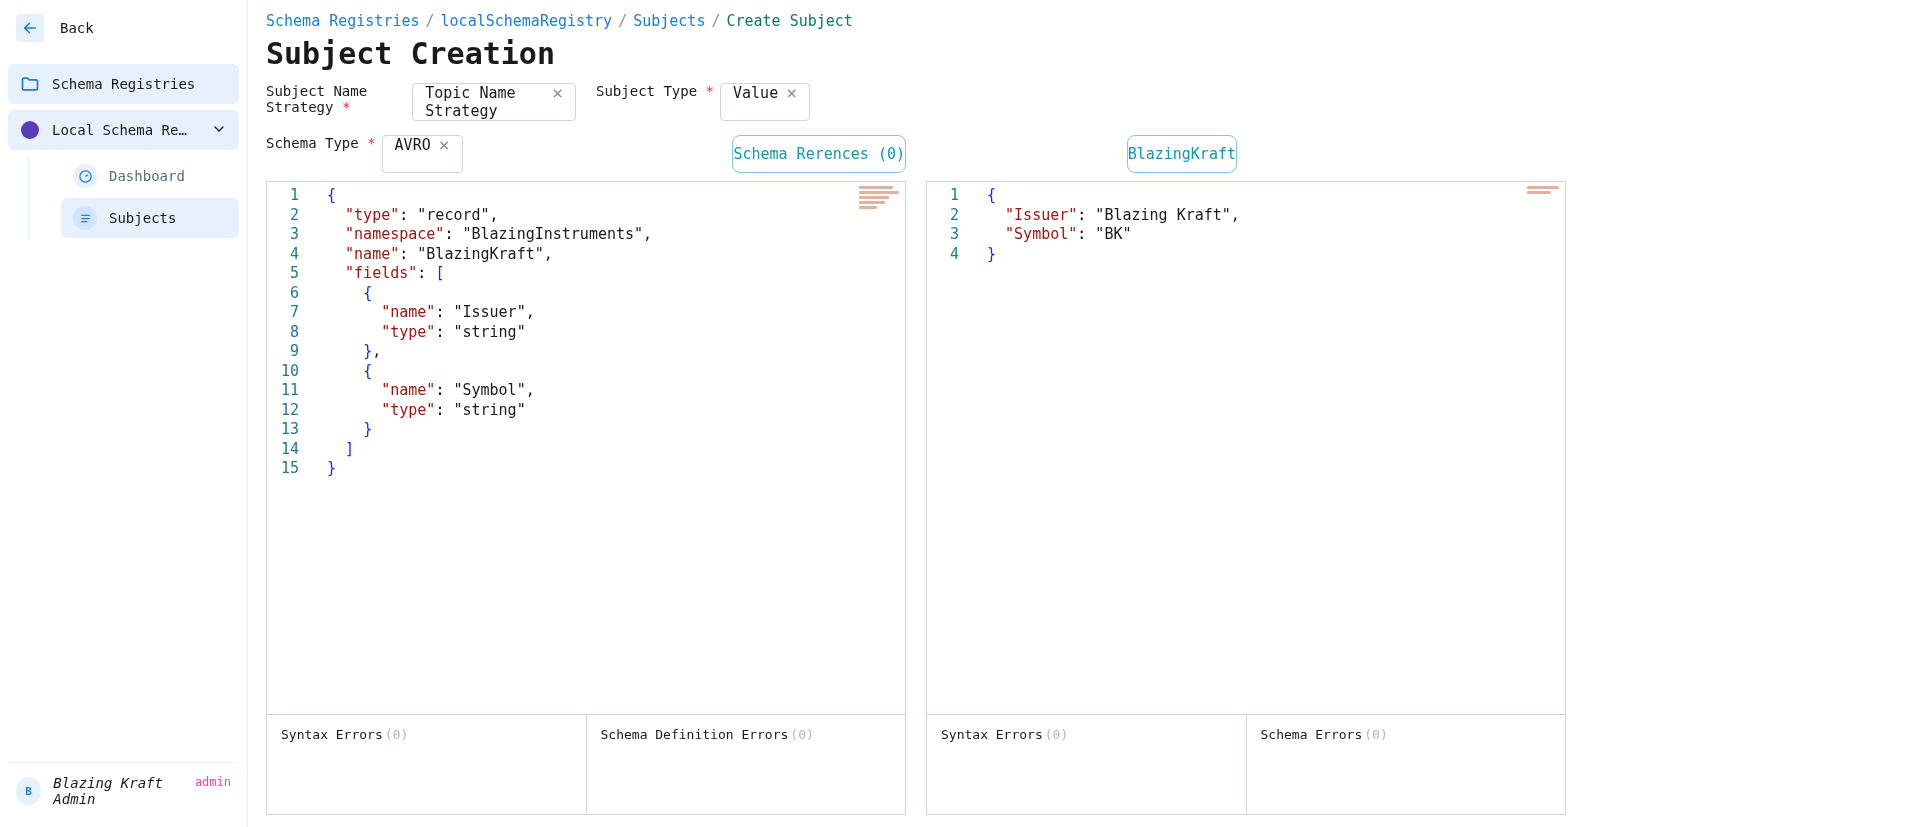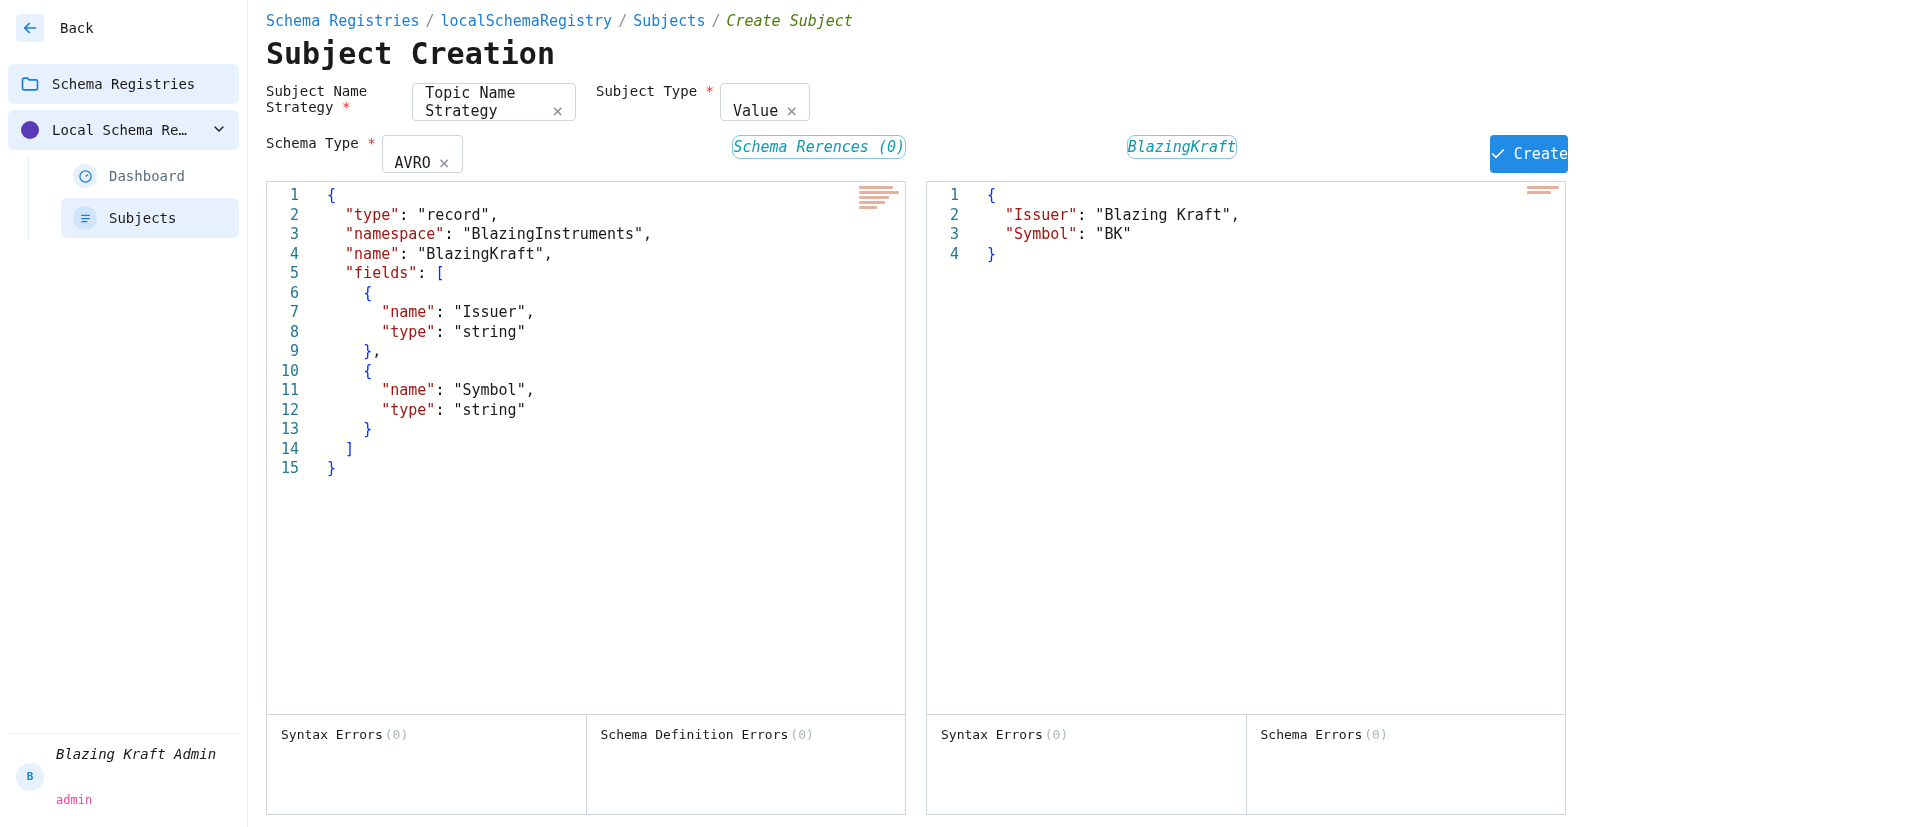--- a/index.html
+++ b/index.html
@@ -77,67 +77,67 @@
   display: flex;
   gap: 12px;
   align-items: center;
   border-top: 1px solid #f0f0f0;
 }
 .avatar {
   width: 28px; height: 28px; border-radius: 50%; background: #e7f1fd;
   display:flex;align-items:center;justify-content:center;
   color:#1c7ed6; font-size:11px; font-weight:600;
 }
-.footer-text { display:flex; flex-direction:column;gap:31px; }
+.footer-text { display:flex; flex-direction:row; }
 .footer-name { font-style: italic; font-weight: 500; }
 .footer-role { font-size: 12px; color: #ec4899; }
 
 .main {
   flex: 1;
   padding: 12px 18px;
   display: flex;
   flex-direction: column;
   overflow: hidden;
 }
 .breadcrumb {
   display:flex; gap:6px; align-items:center;
   font-size: 15px; margin-bottom: 6px;
 }
 .breadcrumb a { color: #1c7ed6; text-decoration:none; cursor:pointer; }
 .breadcrumb .sep { color: #8a8f98; }
-.breadcrumb .current { color: #4d7c0f; font-style: italic; }
+.breadcrumb .current { color: #0f766e; }
 .page-title { font-size: 30px; font-weight: 700; margin-bottom: 12px; }
 
 .form-row { display:flex; gap:20px; margin-bottom: 14px; }
 .form-field { display:flex; gap:6px; }
 .form-field label { font-size: 14px; }
 .req { color: #e03131; }
 .select, .text-input {
   height: 38px;
   border: 1px solid #d0d5dd;
   border-radius: 4px;
   padding: 0 12px;
   background: #fff;
   display:flex;
-  align-items:flex-end;
+  align-items:flex-start;
   justify-content:space-between;
   gap: 8px;
   font-family: inherit;
   font-size: 15px;
 }
 .text-input { width: 100%; }
 .select .clear { color:#8a8f98; cursor:pointer; font-size:18px; line-height:1; }
 .w-310 { width:310px; } .w-310b { width:310px; } .w-311 { width:311px; }
 
 .row2 { display:flex; gap:20px; margin-bottom: 8px; }
 .btn-outline {
-  height: 24px; border: 1px solid #87c3e8; color:#1098ad;
+  height: 38px; border: 1px solid #87c3e8; color:#1098ad;
   background:#fff; border-radius:8px; cursor:pointer;
   display:flex;align-items:center;justify-content:center;
-  font-family:inherit; font-size:15px; font-weight:500;font-style:italic;
+  font-family:inherit; font-size:15px; font-weight:500;
 }
 .btn-primary {
   height: 38px; border:none; background:#228be6; color:#fff;
   border-radius:4px; cursor:pointer;
   display:flex;align-items:center;justify-content:center; gap:8px;
   font-family:inherit; font-size:15px; font-weight:500;
 }
 .editors-row { display:flex; gap:20px; flex:1; overflow:hidden; }
 .editor-col { display:flex; flex-direction:column; border:1px solid #d0d5dd; overflow:hidden; }
 .editor {
@@ -284,28 +284,20 @@
       <div class="select">
         <span>AVRO</span>
         <span class="clear">×</span>
       </div>
     </div>
     <div class="form-field" style="width:310px;justify-content:flex-end">
       <button class="btn-outline">Schema Rerences (0)</button>
     </div>
     <div class="form-field" style="width:311px;justify-content:flex-end">
       <button class="btn-outline">BlazingKraft</button>
-    </div>
-    <div class="form-field" style="width:311px;justify-content:flex-end">
-      <button class="btn-primary">
-        <svg width="16" height="16" viewBox="0 0 24 24" fill="none" stroke="#fff" stroke-width="2.5" stroke-linecap="round" stroke-linejoin="round">
-            <polyline points="4 12 9 17 20 6"></polyline>
-          </svg>
-        <span>Create</span>
-      </button>
     </div>
   </div>
 
   <div class="editors-row">
     <div class="editor-col" style="width:640px">
       <div class="editor">
         <div class="gutter" id="gutter-left">
             <div>1</div>
             <div>2</div>
             <div>3</div>

